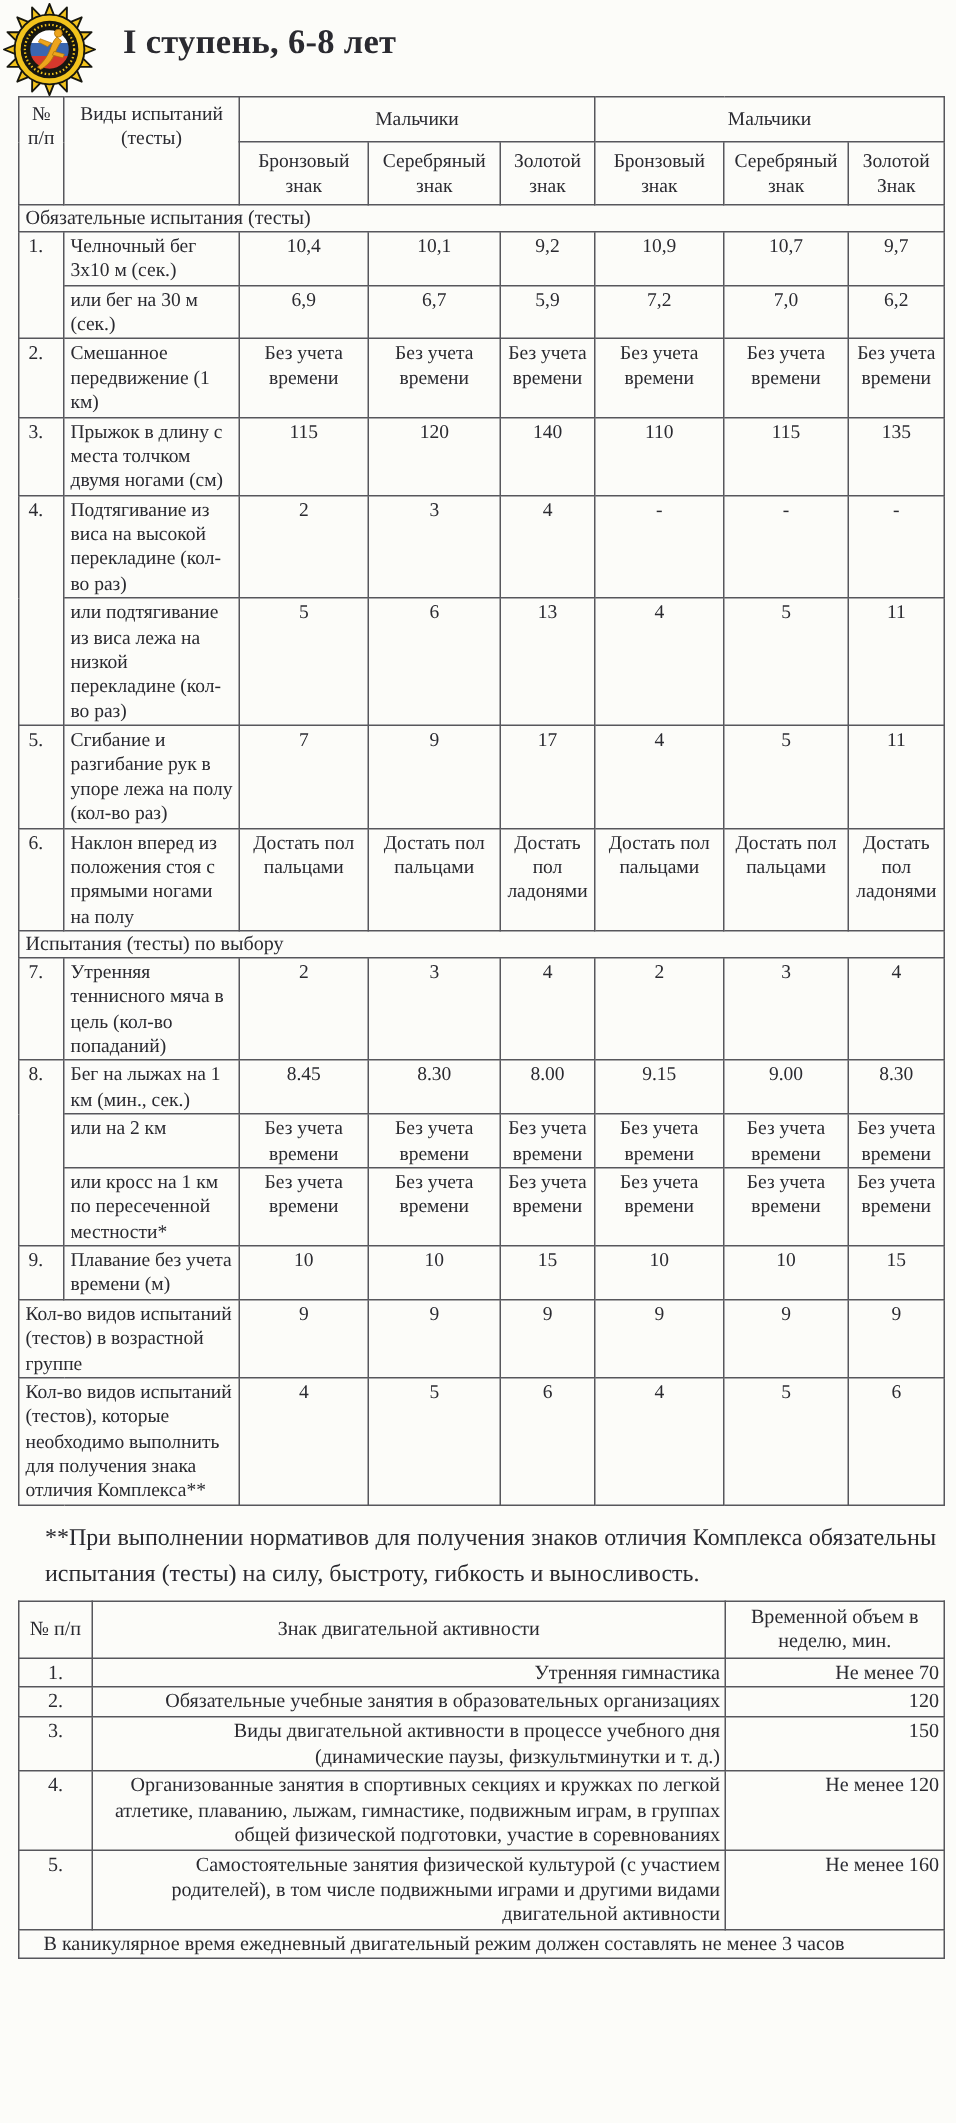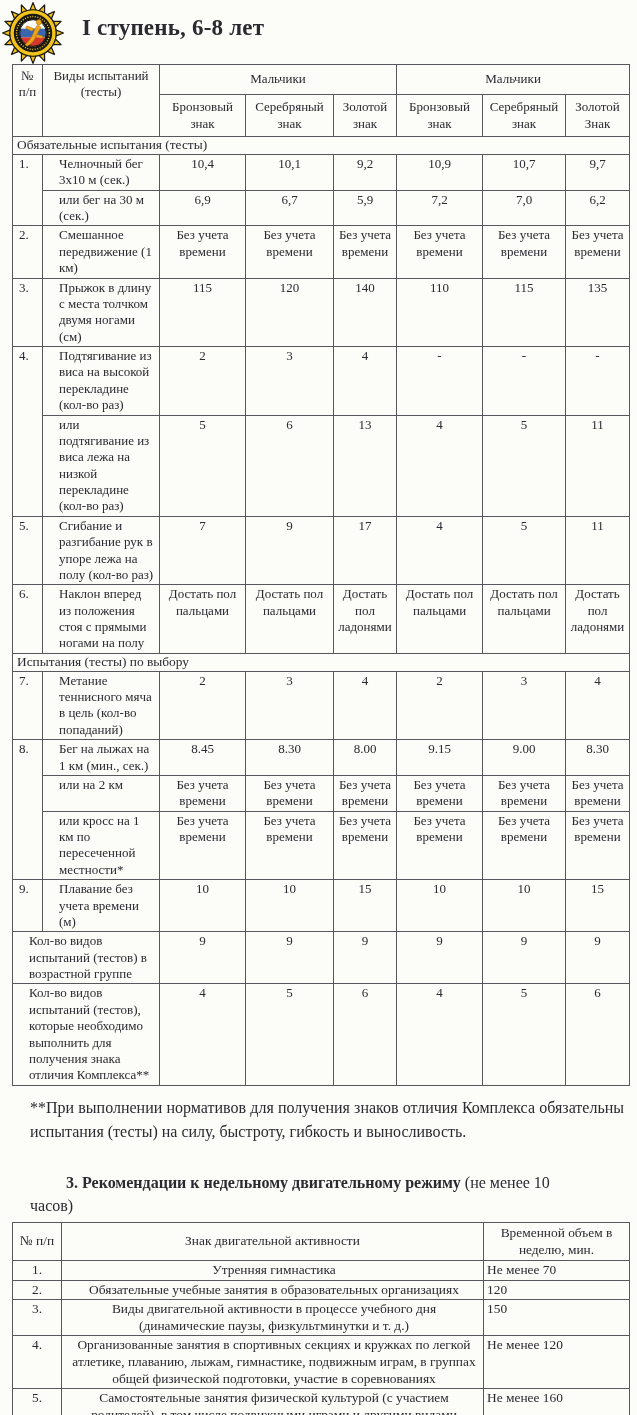--- a/index.html
+++ b/index.html
@@ -24,40 +24,40 @@
   td,th{border:1px solid var(--border);padding:1px 3px;vertical-align:top;overflow:hidden;}
   th{font-weight:normal;text-align:center;}
 
   
   .norms{font-size:13px;line-height:1.26;}
   .norms th.top{vertical-align:top;padding-top:3px;}
   .norms th.grp{height:30px;vertical-align:middle;}
   .norms th.sub{height:42px;vertical-align:middle;}
   .norms tr.sec td{padding:0 4px;font-size:13.4px;height:17px;}
   .norms td.num{text-align:left;padding-left:6px;}
-  .norms td.name{text-align:left;padding-left:16px;}
+  .norms td.name{text-align:left;padding-left:4px;}
   .norms td.val{text-align:center;}
 
   
   .notes{margin:10px 0 0 30px;width:594px;font-size:16px;line-height:1.5;}
   .notes p{margin:0;}
   .just{text-align:justify;}
 
   
   .h3block{margin:27px 0 0 30px;width:590px;font-size:16px;line-height:1.45;}
   .h3block p{margin:0;}
   .h3line1{padding-left:36px;}
   .b{font-weight:bold;}
 
   
   .activity{margin-top:5px;font-size:13.4px;line-height:1.24;}
   .activity th{vertical-align:middle;height:38px;}
   .activity td.num{text-align:center;}
-  .activity td.name{text-align:center;padding-left:6px;}
-  .activity td.val{text-align:left;}
+  .activity td.name{text-align:right;padding-left:6px;}
+  .activity td.val{text-align:right;}
   .activity tr.foot td{text-align:left;padding:1px 16px;}
 </style>
 </head>
 <body>
 
 <div class="page">
 
   <header class="doc-header">
     <svg class="logo" viewBox="0 0 100 100" aria-hidden="true">
       <defs>
@@ -212,21 +212,21 @@
         <td class="val">Достать пол ладонями</td>
         <td class="val">Достать пол пальцами</td>
         <td class="val">Достать пол пальцами</td>
         <td class="val">Достать пол ладонями</td>
       </tr>
       <tr class="sec">
         <td colspan="8">Испытания (тесты) по выбору</td>
       </tr>
       <tr>
         <td class="num">7.</td>
-        <td class="name">Метание теннисного мяча в цель (кол-во попаданий)</td>
+        <td class="name">Утренняя теннисного мяча в цель (кол-во попаданий)</td>
         <td class="val">2</td>
         <td class="val">3</td>
         <td class="val">4</td>
         <td class="val">2</td>
         <td class="val">3</td>
         <td class="val">4</td>
       </tr>
       <tr>
         <td class="num" rowspan="3">8.</td>
         <td class="name">Бег на лыжах на 1 км (мин., сек.)</td>
@@ -283,24 +283,20 @@
         <td class="val">5</td>
         <td class="val">6</td>
       </tr>
     </tbody>
   </table>
 
   <div class="notes">
     <p class="just">**При выполнении нормативов для получения знаков отличия Комплекса обязательны испытания (тесты) на силу, быстроту, гибкость и выносливость.</p>
   </div>
 
-  <div class="h3block">
-    <p class="h3line1"><span class="b">3. Рекомендации к недельному двигательному режиму</span><span> (не менее 10</span></p>
-    <p class="h3line2">часов)</p>
-  </div>
 
   <table class="activity">
     <colgroup>
       <col style="width:49px">
         <col style="width:422px">
         <col style="width:146px">
     </colgroup>
     <thead>
       <tr>
         <th>№ п/п</th>

